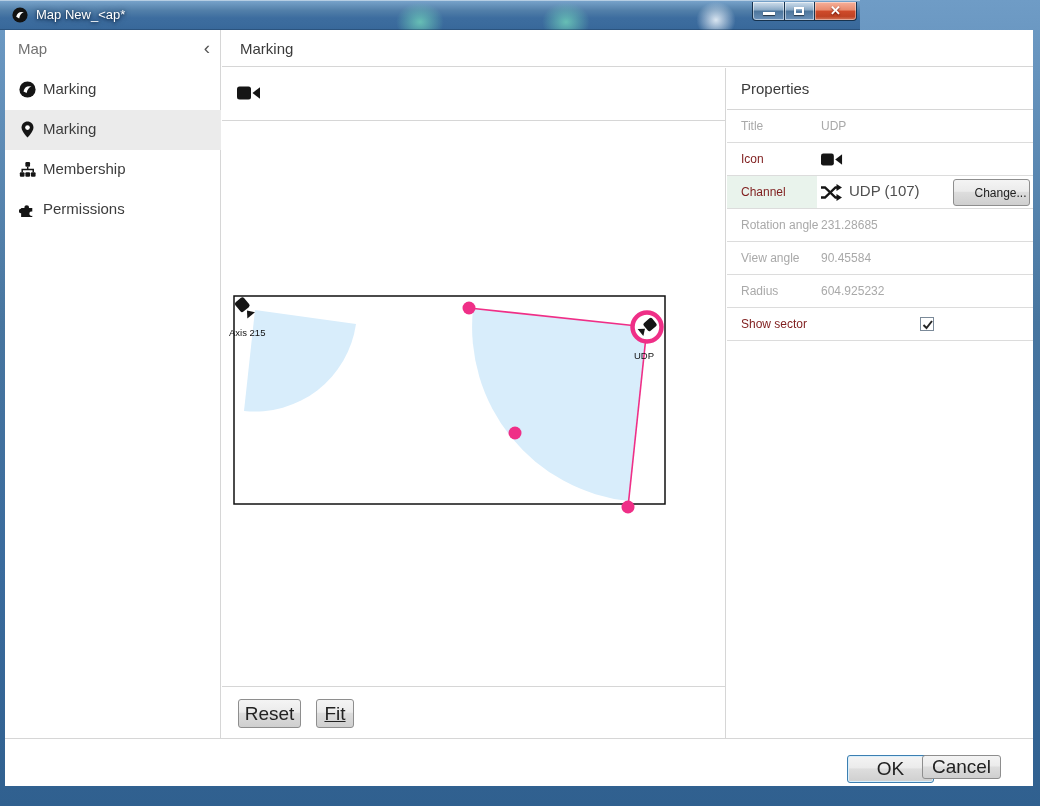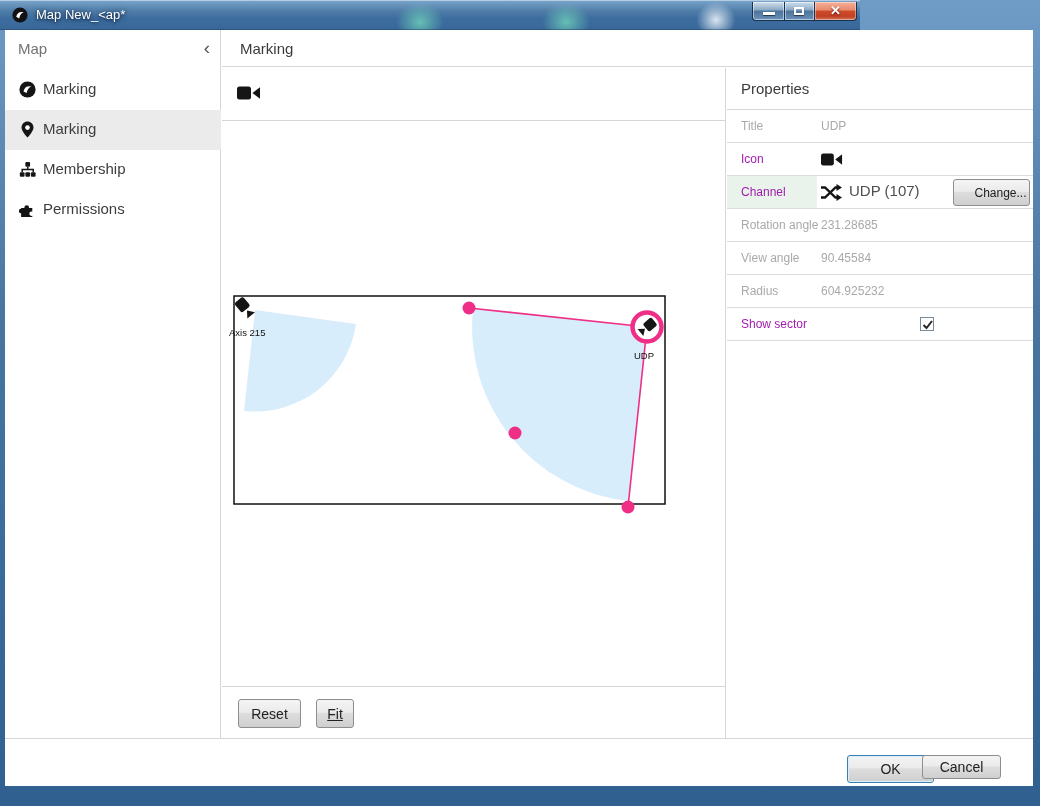--- a/index.html
+++ b/index.html
@@ -57,32 +57,32 @@
   .page-header span { position:absolute; left:18px; top:10px; font-size:15px; color:#3b3b3b; }
 
   
   .canvas-panel { position:absolute; left:217px; top:38px; width:504px; height:670px;
     border-right:1px solid #d6d6d6; background:#fff; }
   .toolbar { position:absolute; left:0; top:0; width:100%; height:53px; border-bottom:1px solid #d6d6d6; }
   .tool-camera { position:absolute; left:15px; top:17px; width:24px; height:16px; cursor:pointer; }
   .viewport { position:absolute; left:0; top:54px; width:503px; height:565px; border-bottom:1px solid #d6d6d6; }
   .canvas-buttons { position:absolute; left:0; top:620px; width:100%; height:50px; }
 
-  .btn { font-family:"Liberation Sans",sans-serif; font-size:14px; color:#222;
+  .btn { font-family:"Liberation Sans",sans-serif; font-size:19px; color:#222;
     border:1px solid #8e8e8e; border-radius:3px;
     background:linear-gradient(#f4f4f4, #ebebeb 45%, #dddddd 50%, #cfcfcf); cursor:pointer; }
   .btn-reset { position:absolute; left:16px; top:11px; width:63px; height:29px; }
   .btn-fit { position:absolute; left:94px; top:11px; width:38px; height:29px;text-decoration:underline; }
 
   
   .properties { position:absolute; left:722px; top:38px; width:306px; height:670px; background:#fff; }
   .prop-header { position:absolute; left:0; top:0; width:100%; height:42px; border-bottom:1px solid #d6d6d6; }
   .prop-header span { position:absolute; left:14px; top:12px; font-size:15px; color:#3b3b3b; }
   .prop-row { position:absolute; left:0; width:100%; height:33px; border-bottom:1px solid #dcdcdc; }
-  .prop-label { position:absolute; left:14px; top:9px; font-size:12px; color:#a21caf; }
+  .prop-label { position:absolute; left:14px; top:9px; font-size:12px; color:#7f1d1d; }
   .prop-label.muted, .prop-value.muted { color:#a9a9a9; }
   .prop-value { position:absolute; left:94px; top:9px; font-size:12px; color:#4a4a4a; }
   .label-cell-hl { position:absolute; left:0; top:0; width:90px; height:100%; background:#e9f3ec; }
   .row-title { top:42px; } .row-icon { top:75px; } .row-channel { top:108px; }
   .row-rotation { top:141px; } .row-view { top:174px; } .row-radius { top:207px; }
   .row-sector { top:240px; }
   .prop-cam { position:absolute; left:94px; top:9px; width:22px; height:15px; }
   .shuffle { position:absolute; left:93px; top:8px; width:22px; height:17px; }
   .channel-value { position:absolute; left:122px; top:6px; font-size:15px; color:#4f4f4f; }
   .btn-change { position:absolute; right:3px; top:3px; width:77px; height:27px; font-size:12px;padding-left:18px; }

